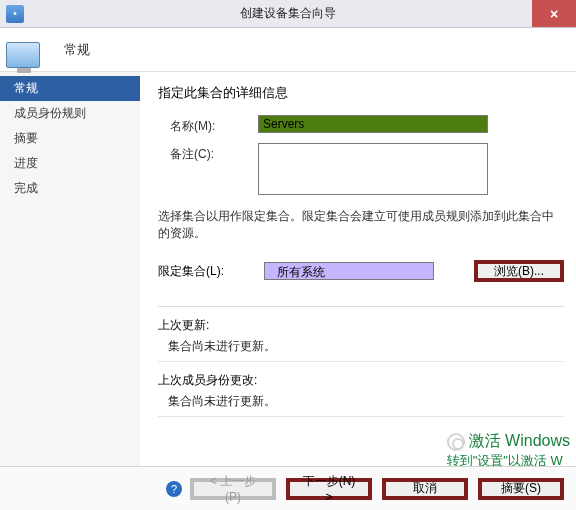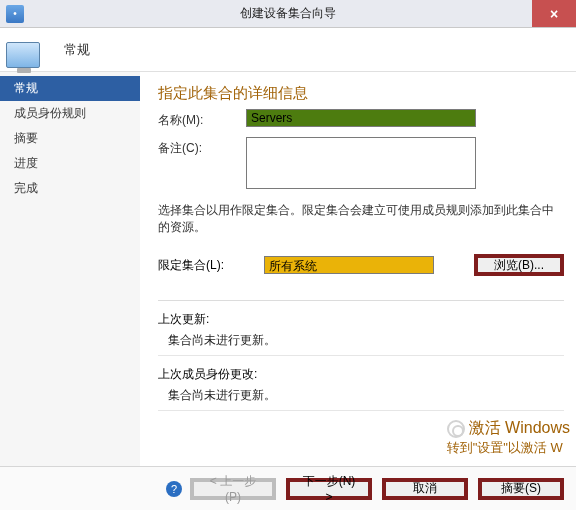--- a/index.html
+++ b/index.html
@@ -11,41 +11,41 @@
   .banner { height: 44px; background: #fff; display:flex; align-items:center; padding-left:6px; border-bottom:1px solid #e0e0e0;}
   .banner .comp-icon { width:40px; height:36px; display:flex; align-items:flex-end;}
   .banner .comp-icon .mon { width:34px; height:26px; background:linear-gradient(#cfe6fb,#7fb5e6); border:1px solid #5a82a8; border-radius:2px; position:relative;}
   .banner .comp-icon .mon::after{content:"";position:absolute;bottom:-6px;left:10px;width:14px;height:5px;background:#b0b0b0;border-radius:1px;}
   .banner .ban-title { margin-left:18px; font-size:13px; color:#333;}
   .content { display:flex; height:calc(510px - 28px - 44px - 44px); }
   .sidebar { width:140px; background:#f6f6f6; padding-top:4px;}
   .sidebar .item { padding:4px 14px; font-size:12px; color:#3a3a3a; cursor:default;}
   .sidebar .item.active { background:#2d5fa3; color:#fff;}
   .main { flex:1; padding:10px 12px 4px 18px; position:relative;}
-  .page-heading { color:#a16207; font-size:15px; margin-bottom:6px; margin-top:2px;}
-  .row { display:flex; align-items:flex-start; margin-bottom:8px;}
+  .page-heading { color:#000000; font-size:13px; margin-bottom:13px; margin-top:2px;}
+  .row { display:flex; align-items:flex-start; margin-bottom:8px;margin-left:12px;}
   .row .lbl { width:88px; padding-top:3px; color:#333;}
   .row .field { flex:1; }
   input.text-in { width:230px; height:18px; border:1px solid #7a7a7a; padding:1px 4px; font-size:12px; background:#4d7c0f;}
   textarea.comment { width:230px; height:52px; border:1px solid #7a7a7a; font-size:12px; padding:2px 4px; resize:none; overflow-y:scroll;}
   .instr { font-size:12px; color:#333; margin:10px 0 18px 0;}
   .limited-row { display:flex; align-items:center; gap:12px;justify-content:space-between;}
   .limited-row .lbl2 { width:88px; }
-  .limited-row .disp { width:170px; height:18px; border:1px solid #7a7a7a; background:#eab308; padding:1px 4px; font-size:12px;}
+  .limited-row .disp { width:170px; height:18px; border:1px solid #7a7a7a; background:#c4b5fd; padding:1px 12px; font-size:12px;}
   .btn { height:22px; padding:0 12px; background:#efefef; border:4px solid #7f1d1d; font-size:12px; cursor:default; display:inline-flex; align-items:center;}
   .browse-btn { width:90px; justify-content:center; margin-left:22px;}
   .group-sep { border-top:1px solid #dcdcdc; margin-top:24px;}
   .group { margin-top:10px;}
   .group .g-title{ font-size:12px; margin-bottom:2px;}
   .group .g-body{ font-size:12px; color:#222; padding:2px 0 6px 10px;}
   .footer { height:44px; border-top:1px solid #d6d6d6; display:flex; align-items:center; justify-content:flex-end; padding-right:12px; gap:10px; background:#fafafa; position:relative;}
   .footer .help-icon{ position:absolute; left:166px; width:16px;height:16px;border-radius:50%; background:#2a6ec2; color:#fff; font-size:11px; display:flex;align-items:center;justify-content:center;}
   .footer .btn { width:86px; justify-content:center;}
   .footer .btn.disabled{ color:#9a9a9a; border-color:#bdbdbd;}
-  .watermark{position:absolute; right:6px; bottom:53px; color:#a16207; font-size:13px; pointer-events:none; text-align:left;}
+  .watermark{position:absolute; right:6px; bottom:40px; color:#15803d; font-size:13px; pointer-events:none; text-align:left;}
   .watermark .wm1{font-size:16px;}
   .watermark .wm-person{display:inline-block;width:18px;height:18px;border:2px solid #d3d3d3;border-radius:50%;margin-right:4px;vertical-align:middle;position:relative;}
   .watermark .wm-person::after{content:"";position:absolute;left:3px;top:3px;width:8px;height:8px;border:2px solid #d3d3d3;border-radius:50%;}
 </style>
 </head>
 <body>
 
 <div class="titlebar">
   <div class="sysicon">•</div>
   <div class="title">创建设备集合向导</div>

